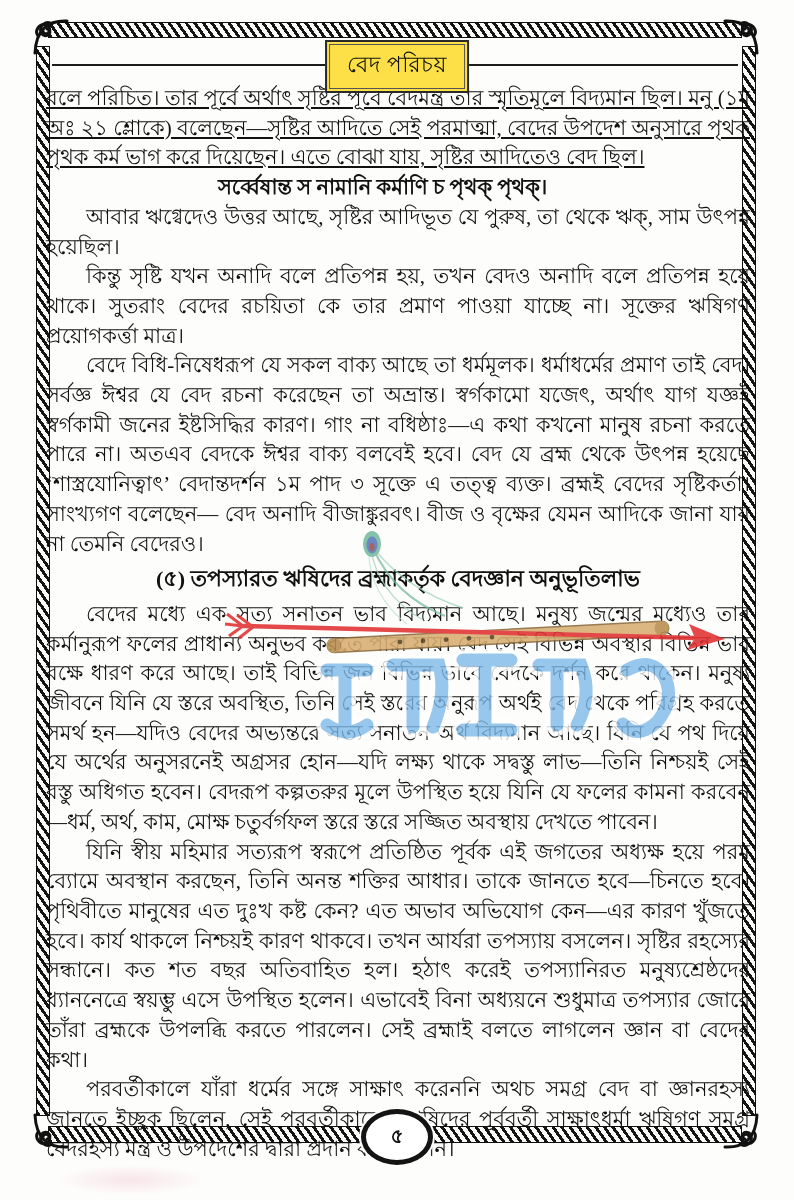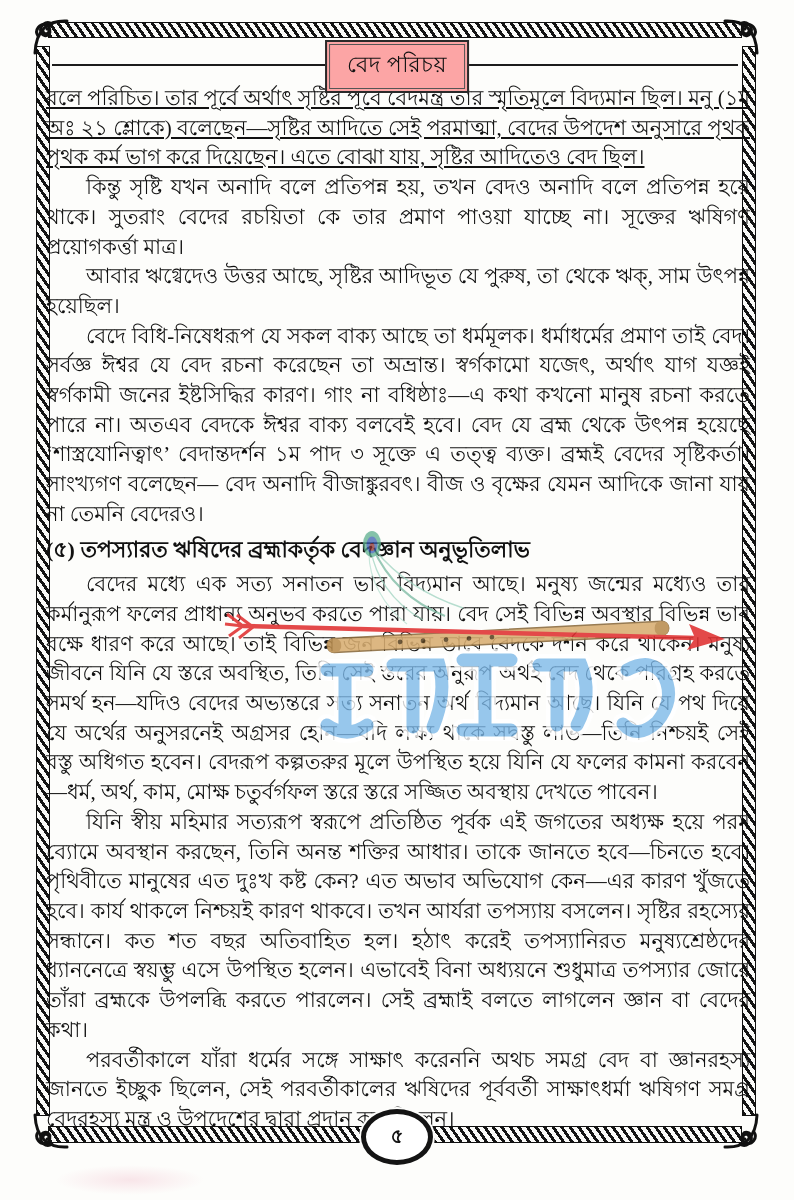--- a/index.html
+++ b/index.html
@@ -25,34 +25,34 @@
   .corner-tr{right:32px;top:16px;transform:scaleX(-1);}
   .corner-bl{left:30px;top:1112px;transform:scaleY(-1);}
   .corner-br{right:32px;top:1112px;transform:scale(-1,-1);}
   
   .header-rule{
     position:absolute;left:52px;right:56px;top:64px;
     border-top:2.5px solid #1c1c1c;z-index:2;
   }
   .title-box{
     position:absolute;left:50%;top:40px;transform:translateX(-50%);
-    background:#fca5a5;border:2px solid #2a2a2a;outline:1px solid #555;outline-offset:-5px;
+    background:#fde047;border:2px solid #2a2a2a;outline:1px solid #555;outline-offset:-5px;
     padding:5px 20px 7px 20px;z-index:3;
     font-size:22px;letter-spacing:.5px;white-space:nowrap;
   }
   
   .content{
     position:absolute;left:46px;right:44px;top:84px;z-index:2;
     font-size:21px;line-height:29.7px;text-align:justify;
   }
   .content p{margin:0;text-indent:40px;}
   .content p.no-indent{text-indent:0;text-decoration:underline;}
   .shloka{font-weight:bold;text-align:left;text-indent:0 !important;padding-left:172px;}
   .section-heading{
-    font-weight:bold;text-align:left;font-size:22px;
+    font-weight:bold;text-align:center;font-size:22px;
     margin:5px 0 6px 0;
   }
   
   .watermark{
     position:absolute;left:195px;top:520px;width:540px;height:235px;
     z-index:4;pointer-events:none;opacity:.88;
   }
   
   .page-number{
     position:absolute;left:50%;top:1109px;transform:translateX(-50%);
@@ -114,22 +114,23 @@
     <path d="M22 8 c-6-4 -13 2 -11 8 c1 4 6 5 8 2 c2-2 0-5 -2-5"></path>
       </g>
     </svg>
 </div>
 
 <div class="header-rule"></div>
 <div class="title-box">বেদ পরিচয়</div>
 
 <div class="content">
   <p class="no-indent">বলে পরিচিত। তার পূর্বে অর্থাৎ সৃষ্টির পূর্বে বেদমন্ত্র তার স্মৃতিমূলে বিদ্যমান ছিল। মনু (১ম অঃ ২১ শ্লোকে) বলেছেন—সৃষ্টির আদিতে সেই পরমাত্মা, বেদের উপদেশ অনুসারে পৃথক পৃথক কর্ম ভাগ করে দিয়েছেন। এতে বোঝা যায়, সৃষ্টির আদিতেও বেদ ছিল।</p>
+  <p class="shloka">সর্ব্বেষান্ত স নামানি কর্মাণি চ পৃথক্ পৃথক্।</p>
+  <p>আবার ঋগ্বেদেও উত্তর আছে, সৃষ্টির আদিভূত যে পুরুষ, তা থেকে ঋক্, সাম উৎপন্ন হয়েছিল।</p>
   <p>কিন্তু সৃষ্টি যখন অনাদি বলে প্রতিপন্ন হয়, তখন বেদও অনাদি বলে প্রতিপন্ন হয়ে থাকে। সুতরাং বেদের রচয়িতা কে তার প্রমাণ পাওয়া যাচ্ছে না। সূক্তের ঋষিগণ প্রয়োগকর্ত্তা মাত্র।</p>
-  <p>আবার ঋগ্বেদেও উত্তর আছে, সৃষ্টির আদিভূত যে পুরুষ, তা থেকে ঋক্, সাম উৎপন্ন হয়েছিল।</p>
   <p>বেদে বিধি-নিষেধরূপ যে সকল বাক্য আছে তা ধর্মমূলক। ধর্মাধর্মের প্রমাণ তাই বেদ। সর্বজ্ঞ ঈশ্বর যে বেদ রচনা করেছেন তা অভ্রান্ত। স্বর্গকামো যজেৎ, অর্থাৎ যাগ যজ্ঞই স্বর্গকামী জনের ইষ্টসিদ্ধির কারণ। গাং না বধিষ্ঠাঃ—এ কথা কখনো মানুষ রচনা করতে পারে না। অতএব বেদকে ঈশ্বর বাক্য বলবেই হবে। বেদ যে ব্রহ্ম থেকে উৎপন্ন হয়েছে ‘শাস্ত্রযোনিত্বাৎ’ বেদান্তদর্শন ১ম পাদ ৩ সূক্তে এ তত্ত্ব ব্যক্ত। ব্রহ্মই বেদের সৃষ্টিকর্তা। সাংখ্যগণ বলেছেন— বেদ অনাদি বীজাঙ্কুরবৎ। বীজ ও বৃক্ষের যেমন আদিকে জানা যায় না তেমনি বেদেরও।</p>
   <div class="section-heading">(৫) তপস্যারত ঋষিদের ব্রহ্মাকর্তৃক বেদজ্ঞান অনুভূতিলাভ</div>
   <p>বেদের মধ্যে এক সত্য সনাতন ভাব বিদ্যমান আছে। মনুষ্য জন্মের মধ্যেও তার কর্মানুরূপ ফলের প্রাধান্য অনুভব করতে পারা যায়। বেদ সেই বিভিন্ন অবস্থার বিভিন্ন ভাব বক্ষে ধারণ করে আছে। তাই বিভিন্ন জন বিভিন্ন ভাবে বেদকে দর্শন করে থাকেন। মনুষ্য জীবনে যিনি যে স্তরে অবস্থিত, তিনি সেই স্তরের অনুরূপ অর্থই বেদ থেকে পরিগ্রহ করতে সমর্থ হন—যদিও বেদের অভ্যন্তরে সত্য সনাতন অর্থ বিদ্যমান আছে। যিনি যে পথ দিয়ে যে অর্থের অনুসরনেই অগ্রসর হোন—যদি লক্ষ্য থাকে সদ্বস্তু লাভ—তিনি নিশ্চয়ই সেই বস্তু অধিগত হবেন। বেদরূপ কল্পতরুর মূলে উপস্থিত হয়ে যিনি যে ফলের কামনা করবেন—ধর্ম, অর্থ, কাম, মোক্ষ চতুর্বর্গফল স্তরে স্তরে সজ্জিত অবস্থায় দেখতে পাবেন।</p>
   <p>যিনি স্বীয় মহিমার সত্যরূপ স্বরূপে প্রতিষ্ঠিত পূর্বক এই জগতের অধ্যক্ষ হয়ে পরম ব্যোমে অবস্থান করছেন, তিনি অনন্ত শক্তির আধার। তাকে জানতে হবে—চিনতে হবে। পৃথিবীতে মানুষের এত দুঃখ কষ্ট কেন? এত অভাব অভিযোগ কেন—এর কারণ খুঁজতে হবে। কার্য থাকলে নিশ্চয়ই কারণ থাকবে। তখন আর্যরা তপস্যায় বসলেন। সৃষ্টির রহস্যের সন্ধানে। কত শত বছর অতিবাহিত হল। হঠাৎ করেই তপস্যানিরত মনুষ্যশ্রেষ্ঠদের ধ্যাননেত্রে স্বয়ম্ভু এসে উপস্থিত হলেন। এভাবেই বিনা অধ্যয়নে শুধুমাত্র তপস্যার জোরে তাঁরা ব্রহ্মকে উপলব্ধি করতে পারলেন। সেই ব্রহ্মাই বলতে লাগলেন জ্ঞান বা বেদের কথা।</p>
   <p>পরবর্তীকালে যাঁরা ধর্মের সঙ্গে সাক্ষাৎ করেননি অথচ সমগ্র বেদ বা জ্ঞানরহস্য জানতে ইচ্ছুক ছিলেন, সেই পরবর্তীকালের ঋষিদের পূর্ববর্তী সাক্ষাৎধর্মা ঋষিগণ সমগ্র বেদরহস্য মন্ত্র ও উপদেশের দ্বারা প্রদান করেছিলেন।</p>
 </div>
 
 <div class="watermark">
   <svg viewBox="0 0 540 235" width="540" height="235">
 

